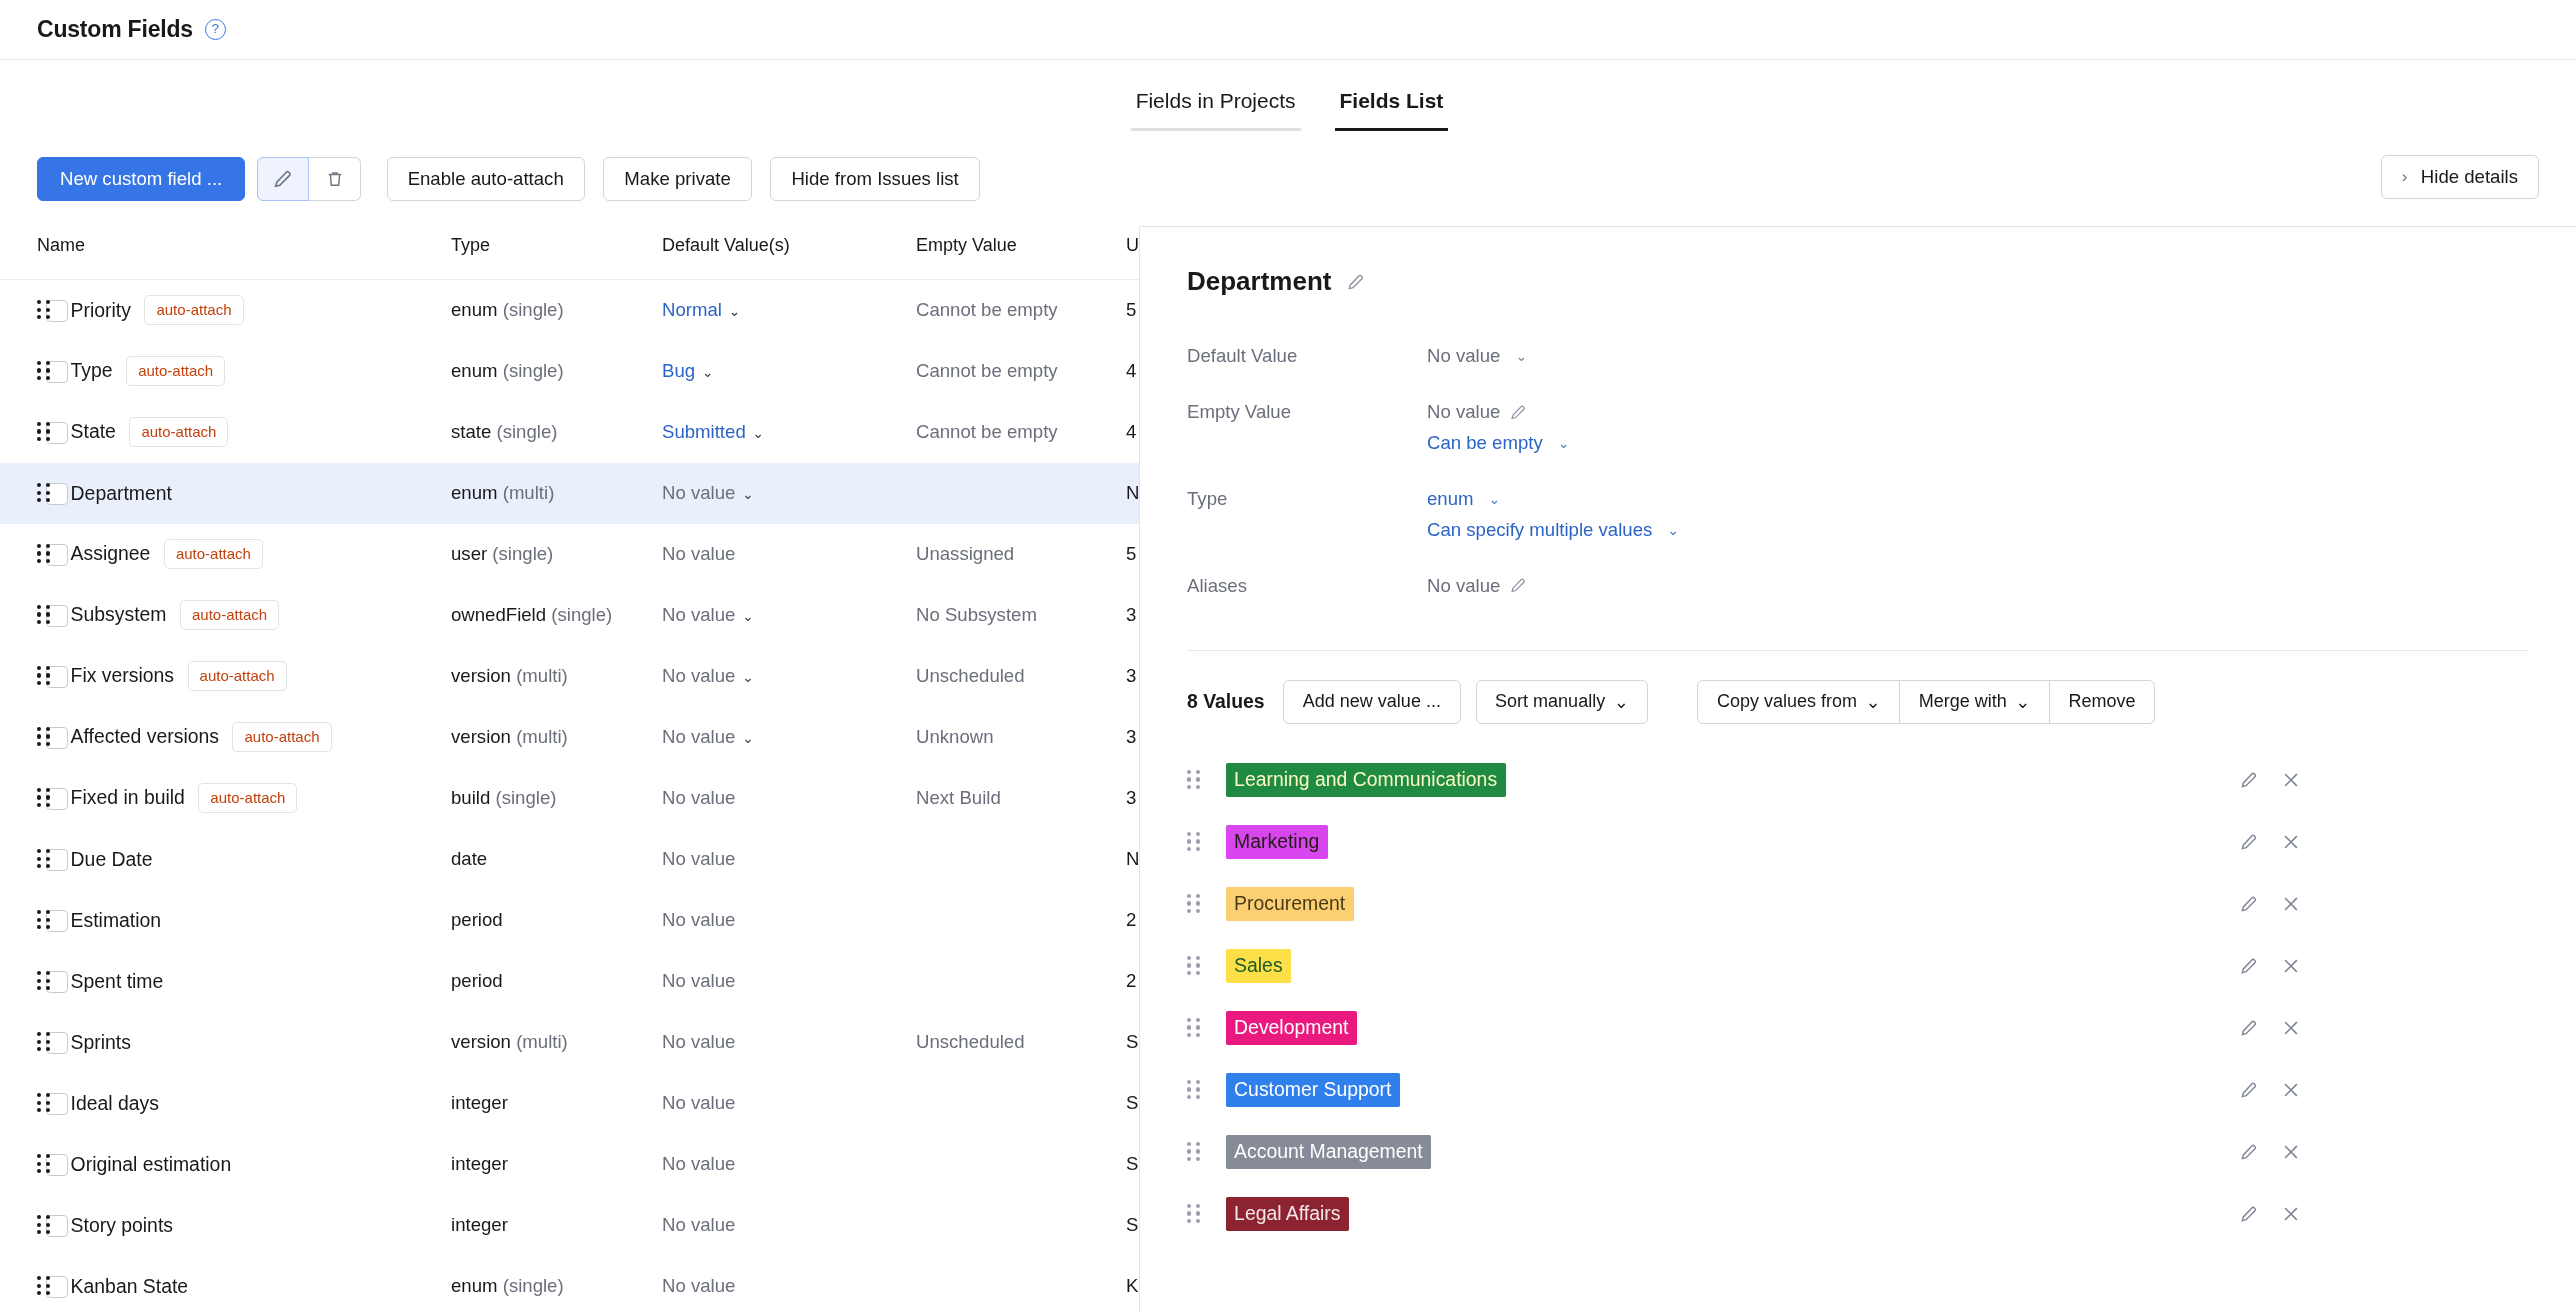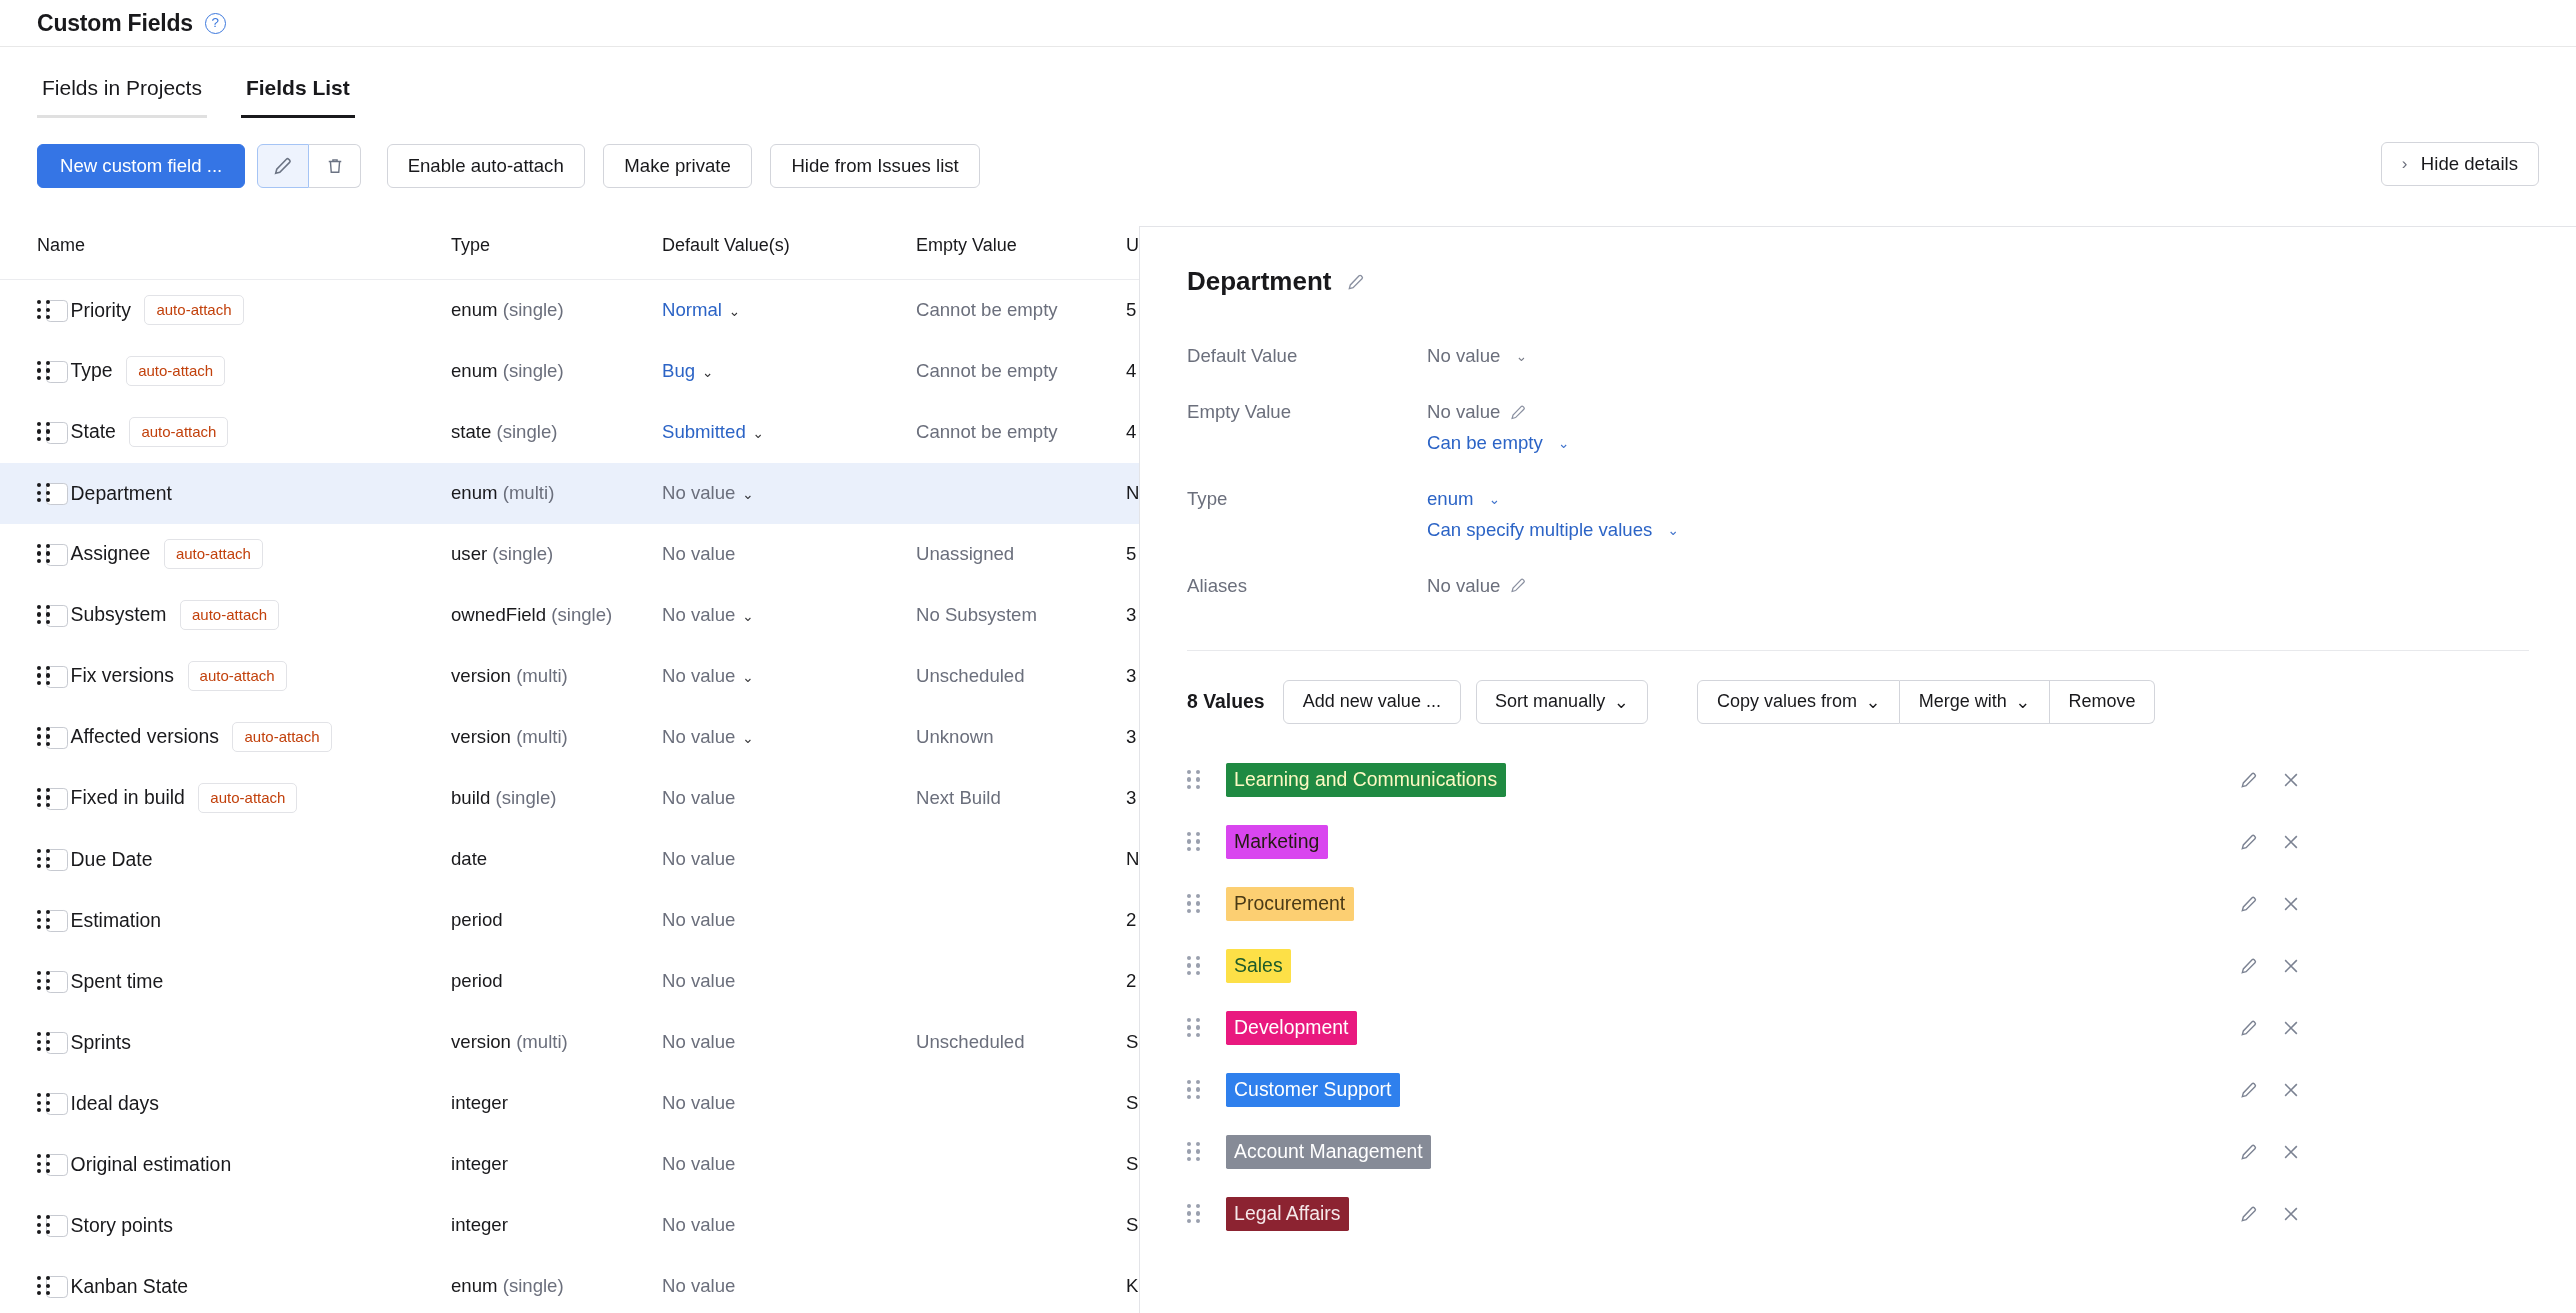--- a/index.html
+++ b/index.html
@@ -9,21 +9,21 @@
     height: 1313px;
     background: #ffffff;
     font-family: "Liberation Sans", sans-serif;
     color: #19191c;
     overflow: hidden;
     position: relative;
   }
 
   
   .page-header {
-    height: 47px;
+    height: 60px;
     display: flex;
     align-items: center;
     padding-left: 37px;
     border-bottom: 0.8px solid #e8e8e8;
   }
   .page-title {
     font-size: 23px;
     font-weight: bold;
     letter-spacing: -0.2px;
     color: #19191c;
@@ -42,20 +42,21 @@
     display: inline-block;
   }
 
   
   .tabs {
     display: flex;
     gap: 0;
     padding-left: 37px;
     margin-top: 29px;
     position: relative;
+    justify-content: center;
   }
   .tab {
     font-size: 21px;
     color: #19191c;
     padding: 0 5px 15px 5px;
     margin-right: 34px;
     cursor: pointer;
     border-bottom: 3.4px solid transparent;
     white-space: nowrap;
   }

